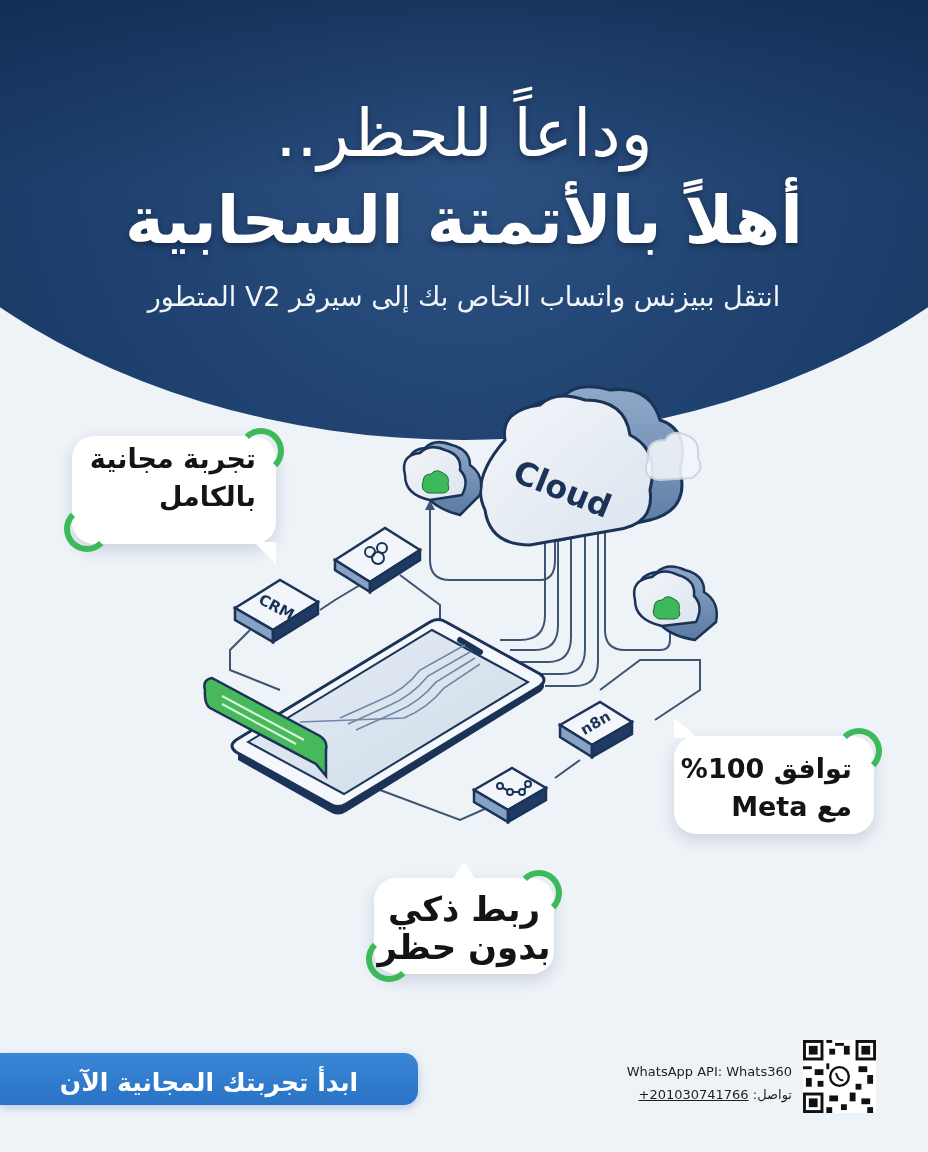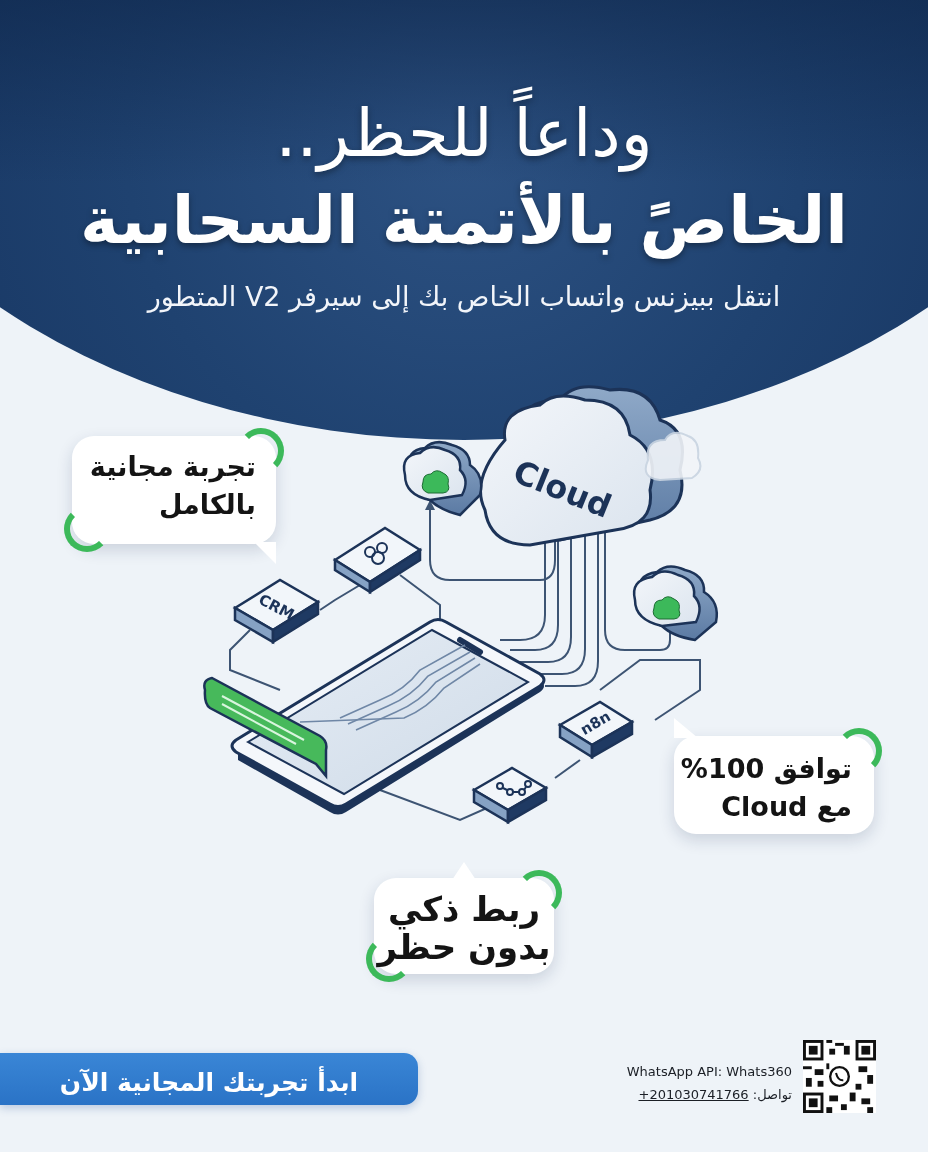--- a/index.html
+++ b/index.html
@@ -48,21 +48,21 @@
     position: absolute; background: #ffffff; border-radius: 22px;
     box-shadow: 0 6px 16px rgba(20,40,80,0.16);
     direction: rtl; text-align: right;
     font-weight: bold; color: #141414;
   }
   .bubble .txt { display: block; }
   .arc {
     position: absolute; width: 46px; height: 46px;
     border: 6px solid #3cb95a; border-radius: 50%;
   }
-  .b1 { left: 72px; top: 436px; width: 204px; height: 108px; padding: 12px 20px 0 0; font-size: 27px; line-height: 38px; }
+  .b1 { left: 72px; top: 436px; width: 204px; height: 108px; padding: 4px 20px 0 0; font-size: 27px; line-height: 38px; }
   .b1 .arc.tr { right: -8px; top: -8px; border-left-color: transparent; border-bottom-color: transparent; }
   .b1 .arc.bl { left: -8px; bottom: -8px; border-right-color: transparent; border-top-color: transparent; }
   .b1 .tail { position: absolute; right: 0; bottom: -20px; width: 0; height: 0; border-left: 22px solid transparent; border-top: 22px solid #ffffff; }
 
   .b2 { left: 674px; top: 736px; width: 200px; height: 98px; padding: 14px 22px 16px 0; font-size: 27px; line-height: 38px; }
   .b2 .arc.tr { right: -8px; top: -8px; border-left-color: transparent; border-bottom-color: transparent; }
   .b2 .tail { position: absolute; left: 0; top: -18px; width: 0; height: 0; border-right: 24px solid transparent; border-bottom: 20px solid #ffffff; }
 
   .b3 { left: 374px; top: 878px; width: 180px; height: 96px; padding: 12px 24px 16px 0; font-size: 34px; line-height: 38px; text-align: center; padding-right: 0; }
   .b3 .arc.tr { right: -8px; top: -8px; border-left-color: transparent; border-bottom-color: transparent; }
@@ -87,21 +87,21 @@
   .qr { position: absolute; left: 803px; top: 1040px; width: 73px; height: 73px; background: #ffffff; }
 </style>
 </head>
 <body>
 
 <div class="hero-bg"></div>
 <div class="hero-fade"></div>
 
 <div class="headline">
   <div class="line1">وداعاً للحظر..</div>
-  <div class="line2">الخاصً بالأتمتة السحابية</div>
+  <div class="line2">أهلاً بالأتمتة السحابية</div>
   <div class="sub">انتقل ببيزنس واتساب الخاص بك إلى سيرفر V2 المتطور</div>
 </div>
 
 <div class="illustration">
   <svg width="928" height="520" viewBox="0 380 928 520" xmlns="http://www.w3.org/2000/svg">
     <defs>
       <linearGradient id="cloudFace" x1="0" y1="0" x2="1" y2="1">
         <stop offset="0" stop-color="#f3f6fa"></stop>
         <stop offset="1" stop-color="#dbe4ee"></stop>
       </linearGradient>
@@ -226,21 +226,21 @@
   <span class="arc bl"></span>
   <span class="tail"></span>
   <span class="txt">تجربة مجانية</span>
   <span class="txt">بالكامل</span>
 </div>
 
 <div class="bubble b2">
   <span class="arc tr"></span>
   <span class="tail"></span>
   <span class="txt">توافق 100%</span>
-  <span class="txt">مع Cloud</span>
+  <span class="txt">مع Meta</span>
 </div>
 
 <div class="bubble b3">
   <span class="arc tr"></span>
   <span class="arc bl"></span>
   <span class="tail"></span>
   <span class="txt">ربط ذكي</span>
   <span class="txt">بدون حظر</span>
 </div>
 

